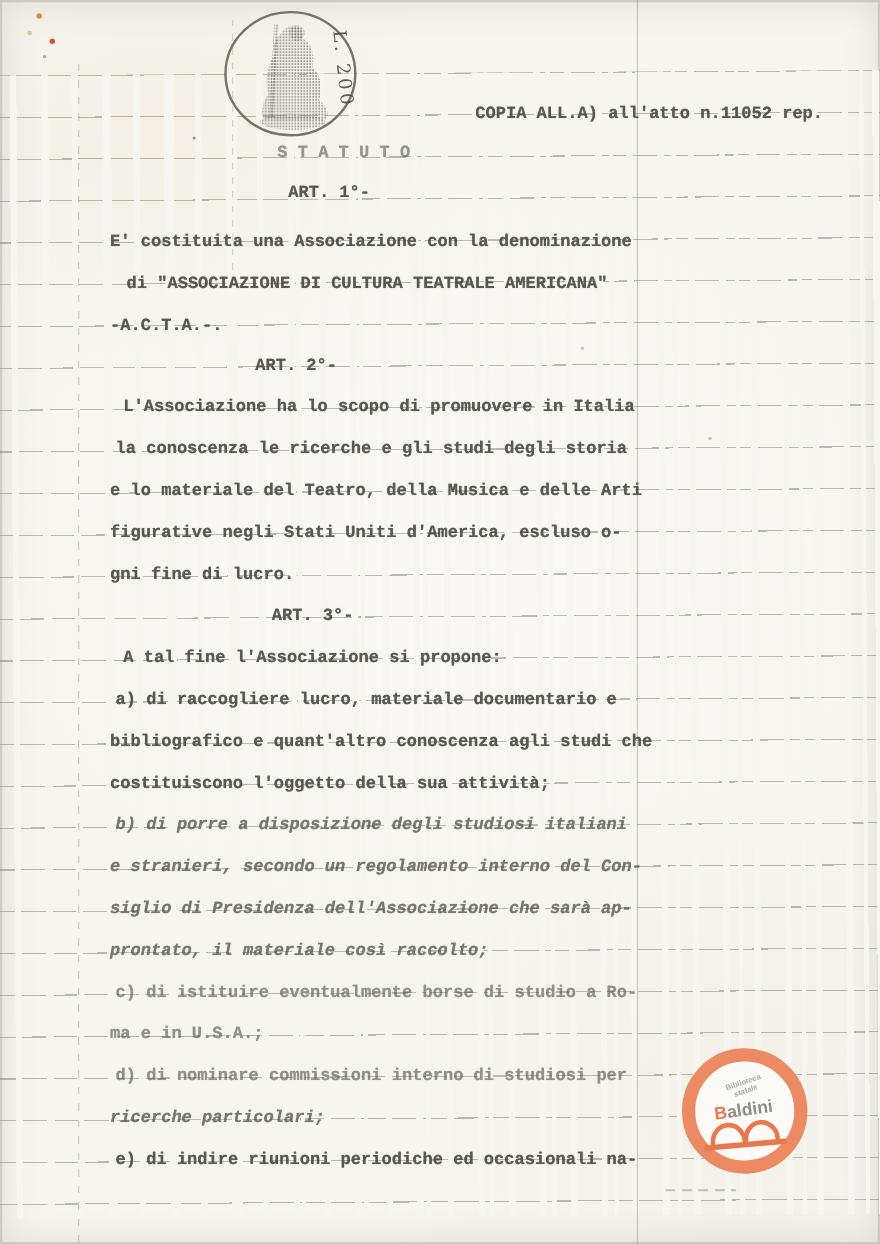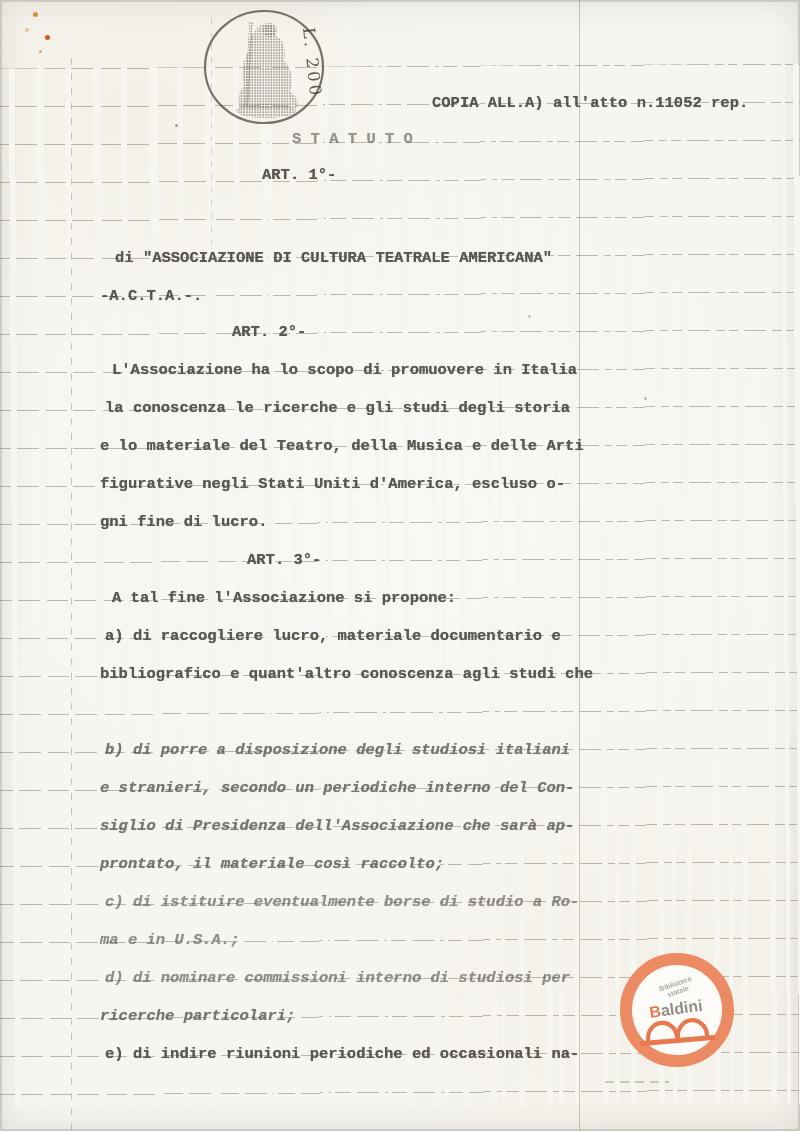--- a/index.html
+++ b/index.html
@@ -28,22 +28,22 @@
     background:repeating-linear-gradient(to bottom, rgba(128,118,100,.38) 0 7px, transparent 7px 15px);}
   .vl-midtop{left:211px;top:18px;height:242px;
     background:repeating-linear-gradient(to bottom, rgba(128,118,100,.30) 0 6px, transparent 6px 13px);}
   
   .tline{
     position:absolute;font:700 15.5px "Liberation Mono","DejaVu Sans Mono",monospace;
     color:#4b4742;white-space:pre;letter-spacing:0;
     text-shadow:0 0 .7px rgba(75,70,64,.85);opacity:.9;
   }
   .f1{opacity:.72;filter:blur(.3px);font-style:italic;}
-  .f2{opacity:.58;filter:blur(.45px);font-style:italic;}
-  .title{opacity:.55;filter:blur(.5px);margin-left:40px;}
+  .f2{opacity:.58;filter:blur(.45px);}
+  .title{opacity:.55;filter:blur(.5px);}
   .speck{position:absolute;border-radius:50%;filter:blur(.4px);}
   .stamp{position:absolute;left:200px;top:6px;}
   .wm{position:absolute;left:617px;top:950px;transform:rotate(-2deg);}
   .pencil{position:absolute;left:605px;top:1081px;width:64px;height:2px;
     background:repeating-linear-gradient(to right, rgba(128,134,98,.4) 0 9px, transparent 9px 15px);}
 </style>
 </head>
 <body>
 
 <div class="page">
@@ -75,34 +75,36 @@
       <path d="M56,24 C60,17 70,15 74,21 C76,25 74,29 78,31 C84,35 86,45 84,55 C92,63 94,75 90,85 C98,91 100,99 96,103 L40,103 C36,95 40,85 44,79 C40,67 44,51 50,43 C48,35 50,29 56,24 Z" fill="url(#grain)"></path>
       <ellipse cx="66" cy="105" rx="30" ry="7" fill="url(#grain)"></ellipse>
     </g>
     <text transform="translate(103,22) rotate(84)" font-family="'DejaVu Serif',serif" font-size="16.5" letter-spacing="3" fill="#45423a" opacity=".85">L. 200</text>
   </svg>
 
   <div class="tline" style="left:432px;top:94px">COPIA ALL.A) all'atto n.11052 rep.</div>
   <div class="tline title" style="left:252px;top:130px">S T A T U T O</div>
 
   <div class="tline" style="left:262px;top:166px">ART. 1°-</div>
+  <div class="tline" style="left:100px;top:211px">E' costituita una Associazione con la denominazione</div>
   <div class="tline" style="left:115px;top:249px">di "ASSOCIAZIONE DI CULTURA TEATRALE AMERICANA"</div>
   <div class="tline" style="left:100px;top:287px">-A.C.T.A.-.</div>
   <div class="tline" style="left:232px;top:323px">ART. 2°-</div>
   <div class="tline" style="left:112px;top:361px">L'Associazione ha lo scopo di promuovere in Italia</div>
   <div class="tline" style="left:105px;top:399px">la conoscenza le ricerche e gli studi degli storia</div>
   <div class="tline" style="left:100px;top:437px">e lo materiale del Teatro, della Musica e delle Arti</div>
   <div class="tline" style="left:100px;top:475px">figurative negli Stati Uniti d'America, escluso o-</div>
   <div class="tline" style="left:100px;top:513px">gni fine di lucro.</div>
   <div class="tline" style="left:247px;top:551px">ART. 3°-</div>
   <div class="tline" style="left:112px;top:589px">A tal fine l'Associazione si propone:</div>
   <div class="tline" style="left:105px;top:627px">a) di raccogliere lucro, materiale documentario e</div>
   <div class="tline" style="left:100px;top:665px">bibliografico e quant'altro conoscenza agli studi che</div>
+  <div class="tline" style="left:100px;top:703px">costituiscono l'oggetto della sua attività;</div>
   <div class="tline f1" style="left:105px;top:741px">b) di porre a disposizione degli studiosi italiani</div>
-  <div class="tline f1" style="left:100px;top:779px">e stranieri, secondo un periodiche interno del Con-</div>
+  <div class="tline f1" style="left:100px;top:779px">e stranieri, secondo un regolamento interno del Con-</div>
   <div class="tline f1" style="left:100px;top:817px">siglio di Presidenza dell'Associazione che sarà ap-</div>
   <div class="tline f1" style="left:100px;top:855px">prontato, il materiale così raccolto;</div>
   <div class="tline f2" style="left:105px;top:893px">c) di istituire eventualmente borse di studio a Ro-</div>
   <div class="tline f2" style="left:100px;top:931px">ma e in U.S.A.;</div>
   <div class="tline f2" style="left:105px;top:969px">d) di nominare commissioni interno di studiosi per</div>
   <div class="tline f1" style="left:100px;top:1007px">ricerche particolari;</div>
   <div class="tline" style="left:105px;top:1045px">e) di indire riunioni periodiche ed occasionali na-</div>
 
   <svg class="wm" width="120" height="120" viewBox="0 0 120 120">
     <circle cx="60" cy="60" r="51" fill="#fcfbf8" stroke="#EC8A64" stroke-width="12"></circle>

